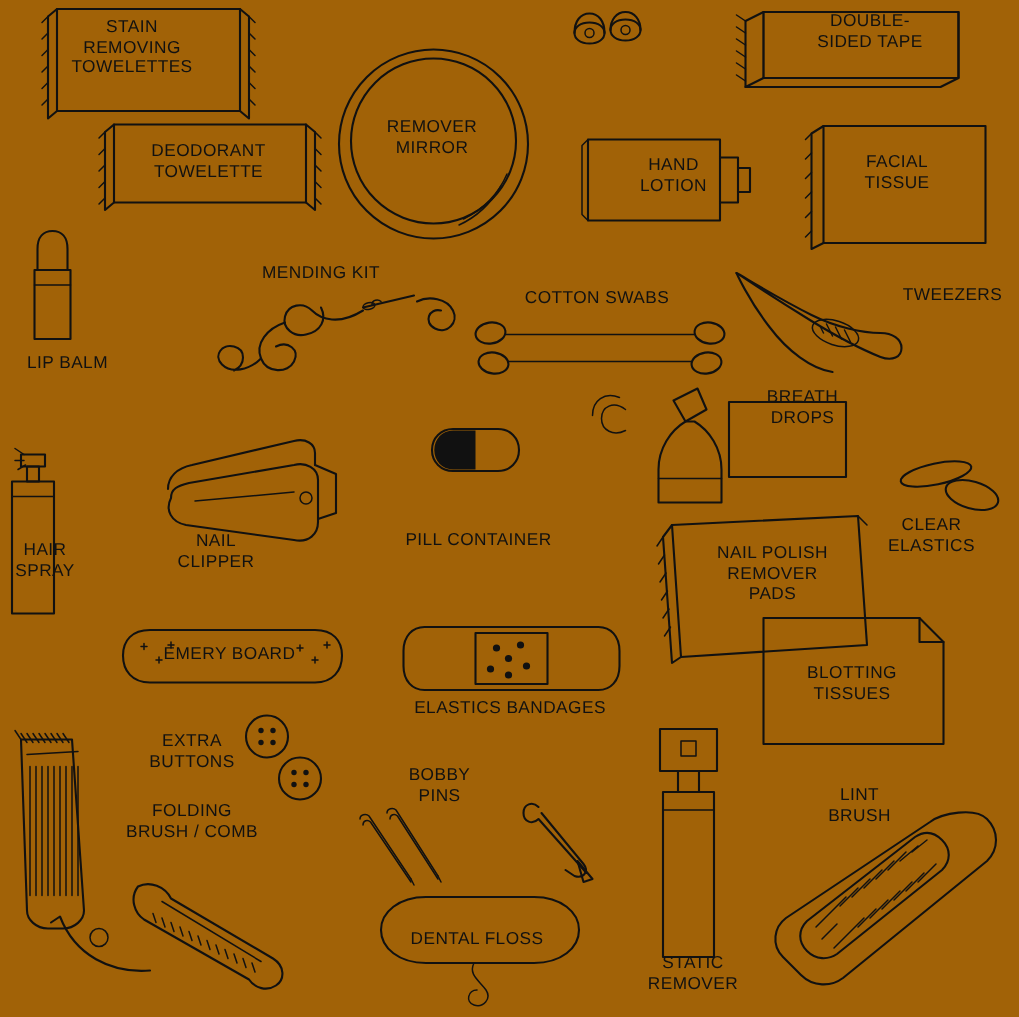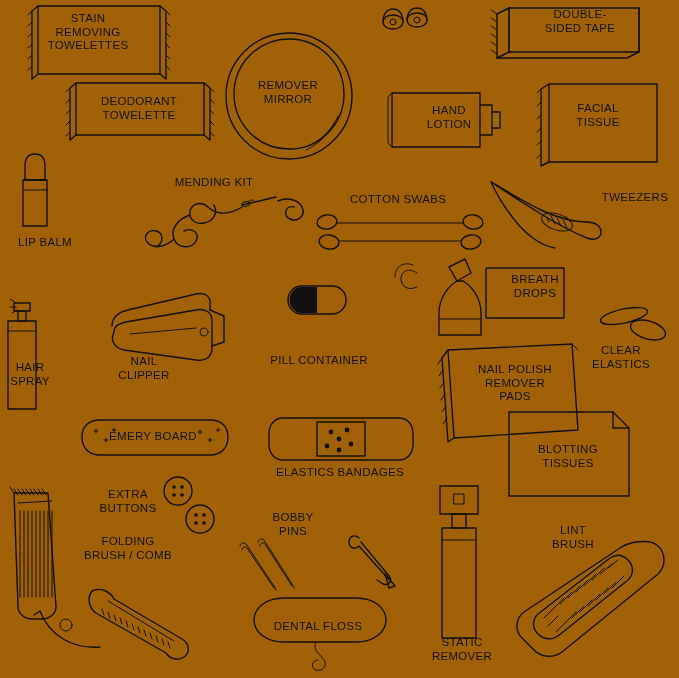--- a/index.html
+++ b/index.html
@@ -163,21 +163,21 @@
 
   <div class="item" style="left:395px; top:255px;">
     <svg width="110" height="90" viewBox="0 0 110 90">
       <path class="st-thin" d="M22 18 C14 12 6 16 6 24 C6 32 14 36 22 32"></path>
       <path class="st-thin" d="M18 10 C8 6 0 12 0 22"></path>
       <path class="st" d="M54 12 L70 4 L76 18 L62 26 Z"></path>
       <path class="st" d="M62 26 C52 32 44 44 44 58 L44 80 L86 80 L86 58 C86 44 78 32 68 26 Z"></path>
       <path class="st-thin" d="M44 64 L86 64"></path>
     </svg>
   </div>
-  <div class="label" style="left:490px; top:273px; width:90px;">BREATH
+  <div class="label" style="left:490px; top:259px; width:90px;">BREATH
 DROPS</div>
   <div class="item" style="left:484px; top:266px;">
     <svg width="82" height="54" viewBox="0 0 82 54">
         <path class="st" d="M2 2 L80 2 L80 52 L2 52 Z"></path>
       </svg>
   </div>
 
   <div class="item" style="left:598px; top:300px;">
     <svg width="76" height="46" viewBox="0 0 76 46">
       <ellipse class="st" cx="26" cy="16" rx="24" ry="7" transform="rotate(-12 26 16)"></ellipse>

